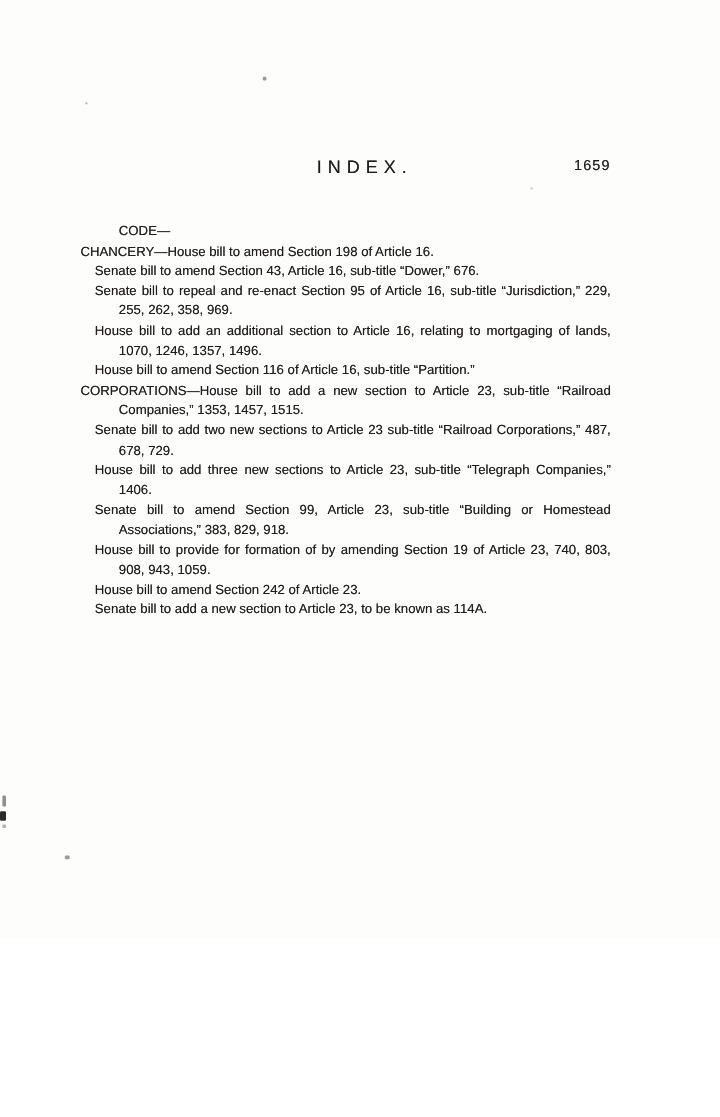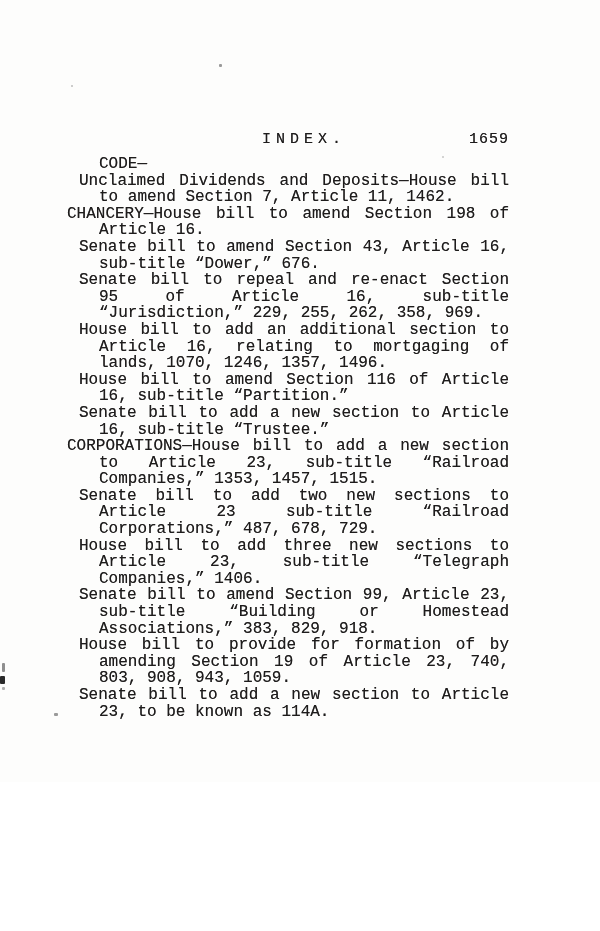--- a/index.html
+++ b/index.html
@@ -6,21 +6,21 @@
     margin: 0;
     padding: 0;
     background: #ffffff;
   }
   .page {
     position: relative;
     width: 600px;
     height: 782px;
     background: #fdfdfc;
     overflow: hidden;
-    font-family: Liberation Mono, monospace;
+    font-family: Liberation Sans, sans-serif;
     color: #1e1c1c;
   }
   
   .running-head {
     position: absolute;
     left: 99px;
     top: 131px;
     width: 410px;
     height: 20px;
   }
@@ -30,31 +30,31 @@
     right: 0;
     text-align: center;
     font-size: 15px;
     letter-spacing: 5px;
     text-shadow: 0 0 0.5px rgba(25,25,25,0.65);
   }
   .page-number {
     position: absolute;
     right: 0;
     top: 0;
-    font-size: 15px;
+    font-size: 12px;
     letter-spacing: 1px;
     text-shadow: 0 0 0.5px rgba(25,25,25,0.65);
   }
   
   .index-body {
     position: absolute;
     left: 99px;
-    top: 156px;
+    top: 185px;
     width: 410px;
-    font-size: 16px;
+    font-size: 11px;
     line-height: 16.6px;
     text-align: justify;
     text-shadow: 0 0 0.5px rgba(25,25,25,0.65);
   }
   .index-body p.entry {
     margin: 0;
     padding: 0;
   }
   
   .entry.level-0 {
@@ -93,32 +93,31 @@
 
 <div class="page">
 
   <div class="running-head">
     <span class="head-title">INDEX.</span>
     <span class="page-number">1659</span>
   </div>
 
   <div class="index-body" id="entries">
       <p class="entry level-0">CODE—</p>
-      <p class="entry level-2">Unclaimed Dividends and Deposits—House bill to amend Section 7, Article 11, 1462.</p>
       <p class="entry level-1">CHANCERY—House bill to amend Section 198 of Article 16.</p>
       <p class="entry level-2">Senate bill to amend Section 43, Article 16, sub-title “Dower,” 676.</p>
       <p class="entry level-2">Senate bill to repeal and re-enact Section 95 of Article 16, sub-title “Jurisdiction,” 229, 255, 262, 358, 969.</p>
       <p class="entry level-2">House bill to add an additional section to Article 16, relating to mortgaging of lands, 1070, 1246, 1357, 1496.</p>
       <p class="entry level-2">House bill to amend Section 116 of Article 16, sub-title “Partition.”</p>
-      <p class="entry level-2">Senate bill to add a new section to Article 16, sub-title “Trustee.”</p>
       <p class="entry level-1">CORPORATIONS—House bill to add a new section to Article 23, sub-title “Railroad Companies,” 1353, 1457, 1515.</p>
       <p class="entry level-2">Senate bill to add two new sections to Article 23 sub-title “Railroad Corporations,” 487, 678, 729.</p>
       <p class="entry level-2">House bill to add three new sections to Article 23, sub-title “Telegraph Companies,” 1406.</p>
       <p class="entry level-2">Senate bill to amend Section 99, Article 23, sub-title “Building or Homestead Associations,” 383, 829, 918.</p>
       <p class="entry level-2">House bill to provide for formation of by amending Section 19 of Article 23, 740, 803, 908, 943, 1059.</p>
+      <p class="entry level-2">House bill to amend Section 242 of Article 23.</p>
       <p class="entry level-2">Senate bill to add a new section to Article 23, to be known as 114A.</p>
     </div>
 
   <div class="speck sp1"></div>
   <div class="speck sp2"></div>
   <div class="speck sp3"></div>
   <div class="speck sp4"></div>
   <div class="speck sp5"></div>
   <div class="speck sp6"></div>
   <div class="speck sp7"></div>

